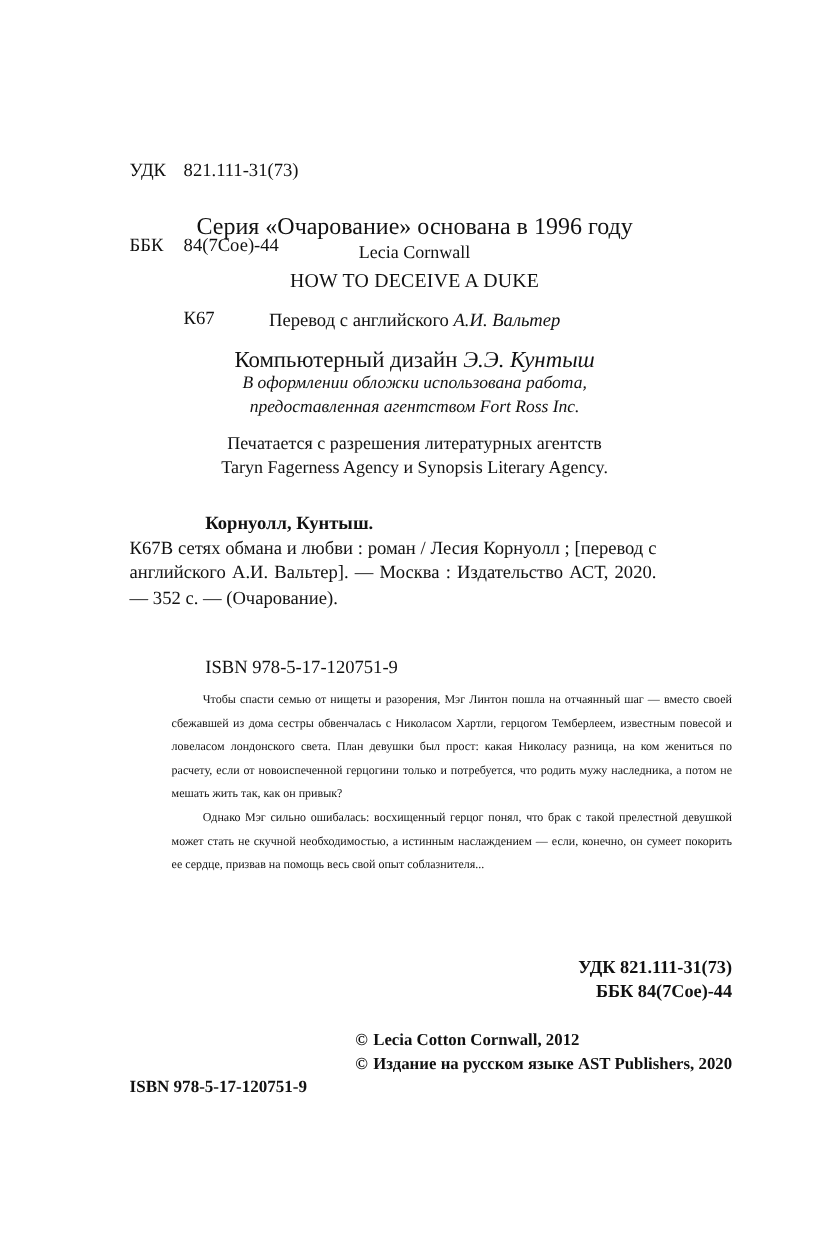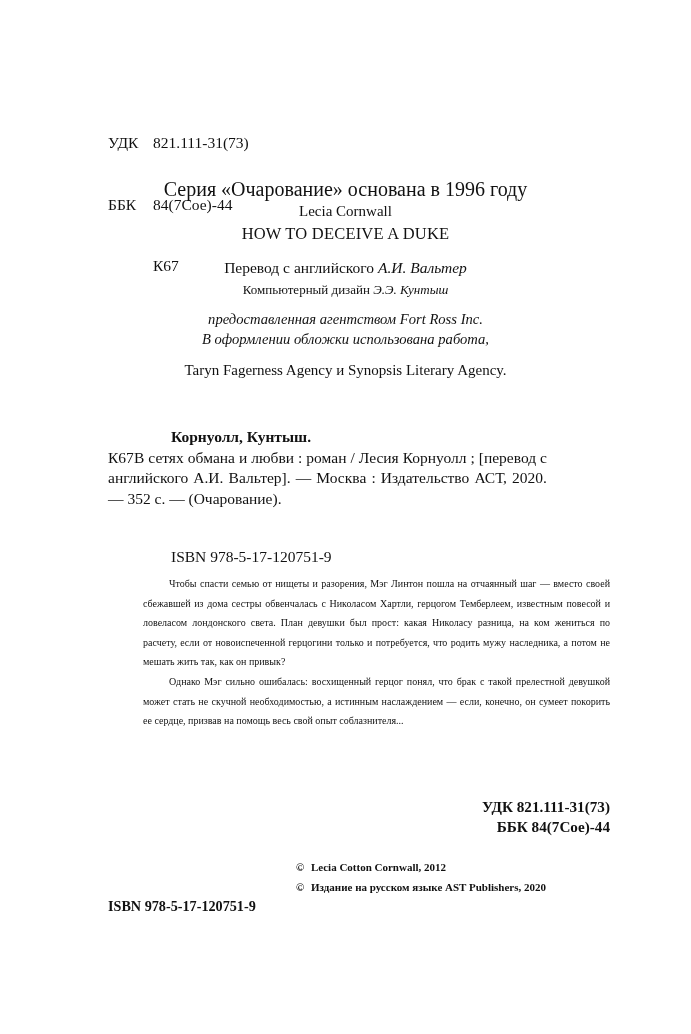--- a/index.html
+++ b/index.html
@@ -57,22 +57,23 @@
     font-size: 16.5px;
     line-height: 24px;
     letter-spacing: 0.2px;
   }
   .translator {
     font-size: 15.5px;
     line-height: 22px;
     margin-top: 11px;
   }
   .designer {
-    font-size: 13px;
-    line-height: 22px;
+    font-size: 19px;
+    line-height: 22px;
+    margin-top: 11px;
   }
   .it { font-style: italic; }
 
   
   .cover-credit {
     position: absolute;
     left: 0;
     top: 310px;
     width: 691px;
     text-align: center;
@@ -154,21 +155,21 @@
     font-size: 15.2px;
     line-height: 19.5px;
   }
 
   
   .copyright {
     position: absolute;
     left: 296px;
     top: 858px;
     font-weight: bold;
-    font-size: 11px;
+    font-size: 14px;
     line-height: 19.5px;
     white-space: nowrap;
   }
   .copyright .cline { display: block; }
   .copysym { display: inline-block; width: 15px; }
 
   .isbn-bottom {
     position: absolute;
     left: 108px;
     top: 897px;
@@ -191,25 +192,26 @@
 
   <div class="centerblock">
     <div class="series-line">Серия «Очарование» основана в 1996 году</div>
     <div class="author-orig">Lecia Cornwall</div>
     <div class="title-orig">HOW TO DECEIVE A DUKE</div>
     <div class="translator"><span>Перевод с английского </span><span class="it">А.И. Вальтер</span></div>
     <div class="designer"><span>Компьютерный дизайн </span><span class="it">Э.Э. Кунтыш</span></div>
   </div>
 
   <div class="cover-credit">
+    <div>В оформлении обложки использована работа,</div>
     <div>предоставленная агентством Fort Ross Inc.</div>
-    <div>В оформлении обложки использована работа,</div>
   </div>
 
   <div class="permission">
+    <div>Печатается с разрешения литературных агентств</div>
     <div>Taryn Fagerness Agency и Synopsis Literary Agency.</div>
   </div>
 
   <div class="biblio">
     <div class="biblio-head">Корнуолл, Кунтыш.</div>
     <div class="biblio-shelf">К67</div>
     <div class="biblio-body">В сетях обмана и любви : роман / Лесия Корнуолл ; [перевод с английского А.И. Вальтер]. — Москва : Издательство АСТ, 2020. — 352 с. — (Очарование).</div>
   </div>
 
   <div class="isbn-mid">ISBN 978-5-17-120751-9</div>

